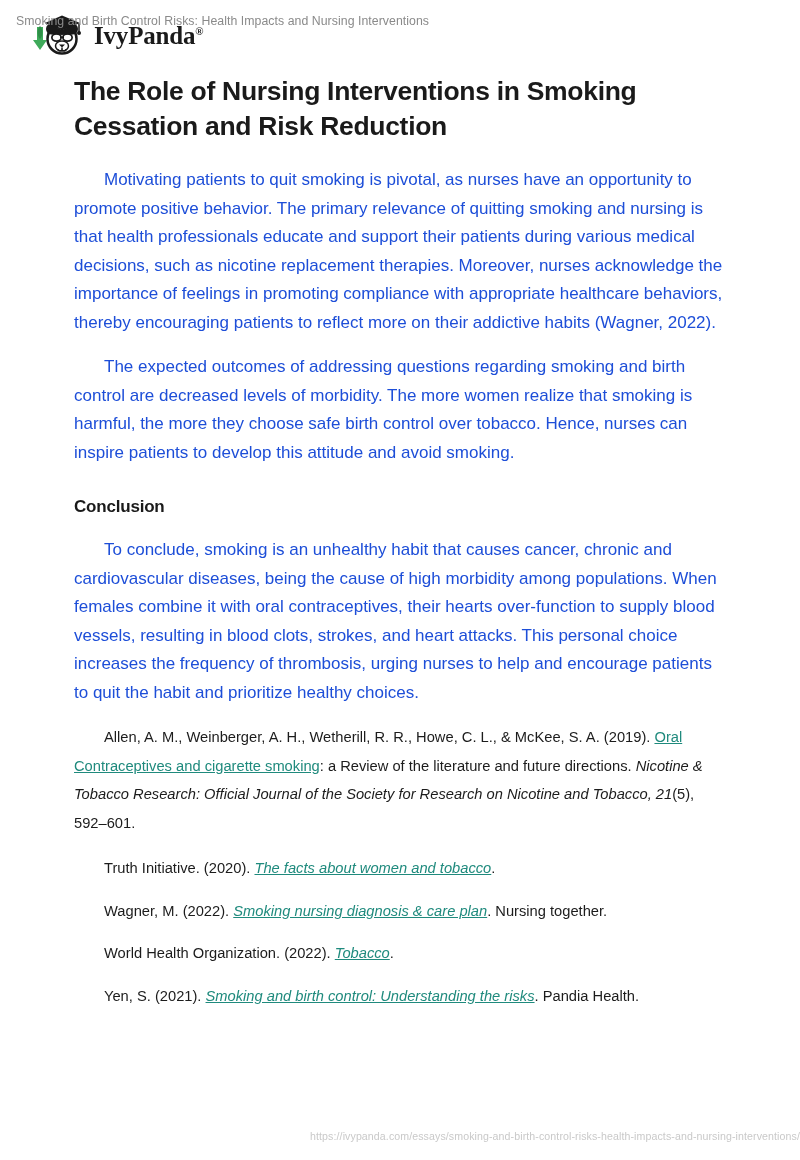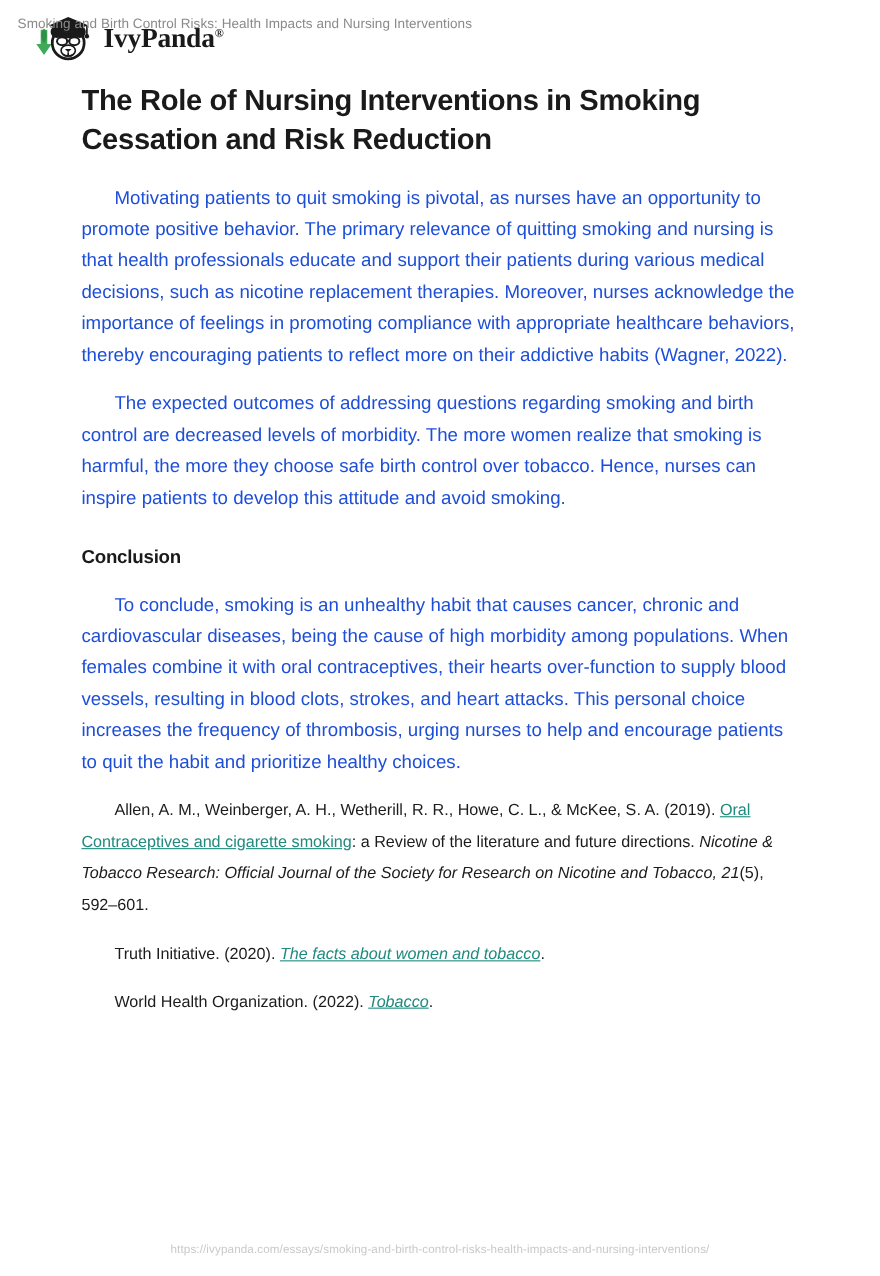--- a/index.html
+++ b/index.html
@@ -109,21 +109,21 @@
     text-decoration-color: #1f8a7d;
   }
   a.reflink.it { font-style: italic; }
 
   
   .page-footer {
     position: absolute;
     left: 0;
     bottom: 18px;
     width: 800px;
-    text-align: center;
+    text-align: right;
     font-size: 10.6px;
     color: #c9c9c9;
     letter-spacing: 0.1px;
   }
 </style>
 </head>
 <body>
 
 <div class="page-header">
 
@@ -176,22 +176,28 @@
   <div>
 
     <p class="ref-entry">
       <span>Allen, A. M., Weinberger, A. H., Wetherill, R. R., Howe, C. L., &amp; McKee, S. A. (2019). </span><a class="reflink" href="#">Oral Contraceptives and cigarette smoking</a><span>: a Review of the literature and future directions. </span><span class="it">Nicotine &amp; Tobacco Research: Official Journal of the Society for Research on Nicotine and Tobacco, 21</span><span>(5), 592–601.</span>
     </p>
 
     <p class="ref-entry compact">
       <span>Truth Initiative. (2020). </span><a class="reflink it" href="#">The facts about women and tobacco</a><span>.</span>
     </p>
 
+    <p class="ref-entry compact">
+      <span>Wagner, M. (2022). </span><a class="reflink it" href="#">Smoking nursing diagnosis &amp; care plan</a><span>. Nursing together.</span>
+    </p>
 
     <p class="ref-entry compact">
       <span>World Health Organization. (2022). </span><a class="reflink it" href="#">Tobacco</a><span>.</span>
     </p>
 
+    <p class="ref-entry compact">
+      <span>Yen, S. (2021). </span><a class="reflink it" href="#">Smoking and birth control: Understanding the risks</a><span>. Pandia Health.</span>
+    </p>
 
   </div>
 </div>
 
 <div class="page-footer">https://ivypanda.com/essays/smoking-and-birth-control-risks-health-impacts-and-nursing-interventions/</div>
 
 </body></html>

